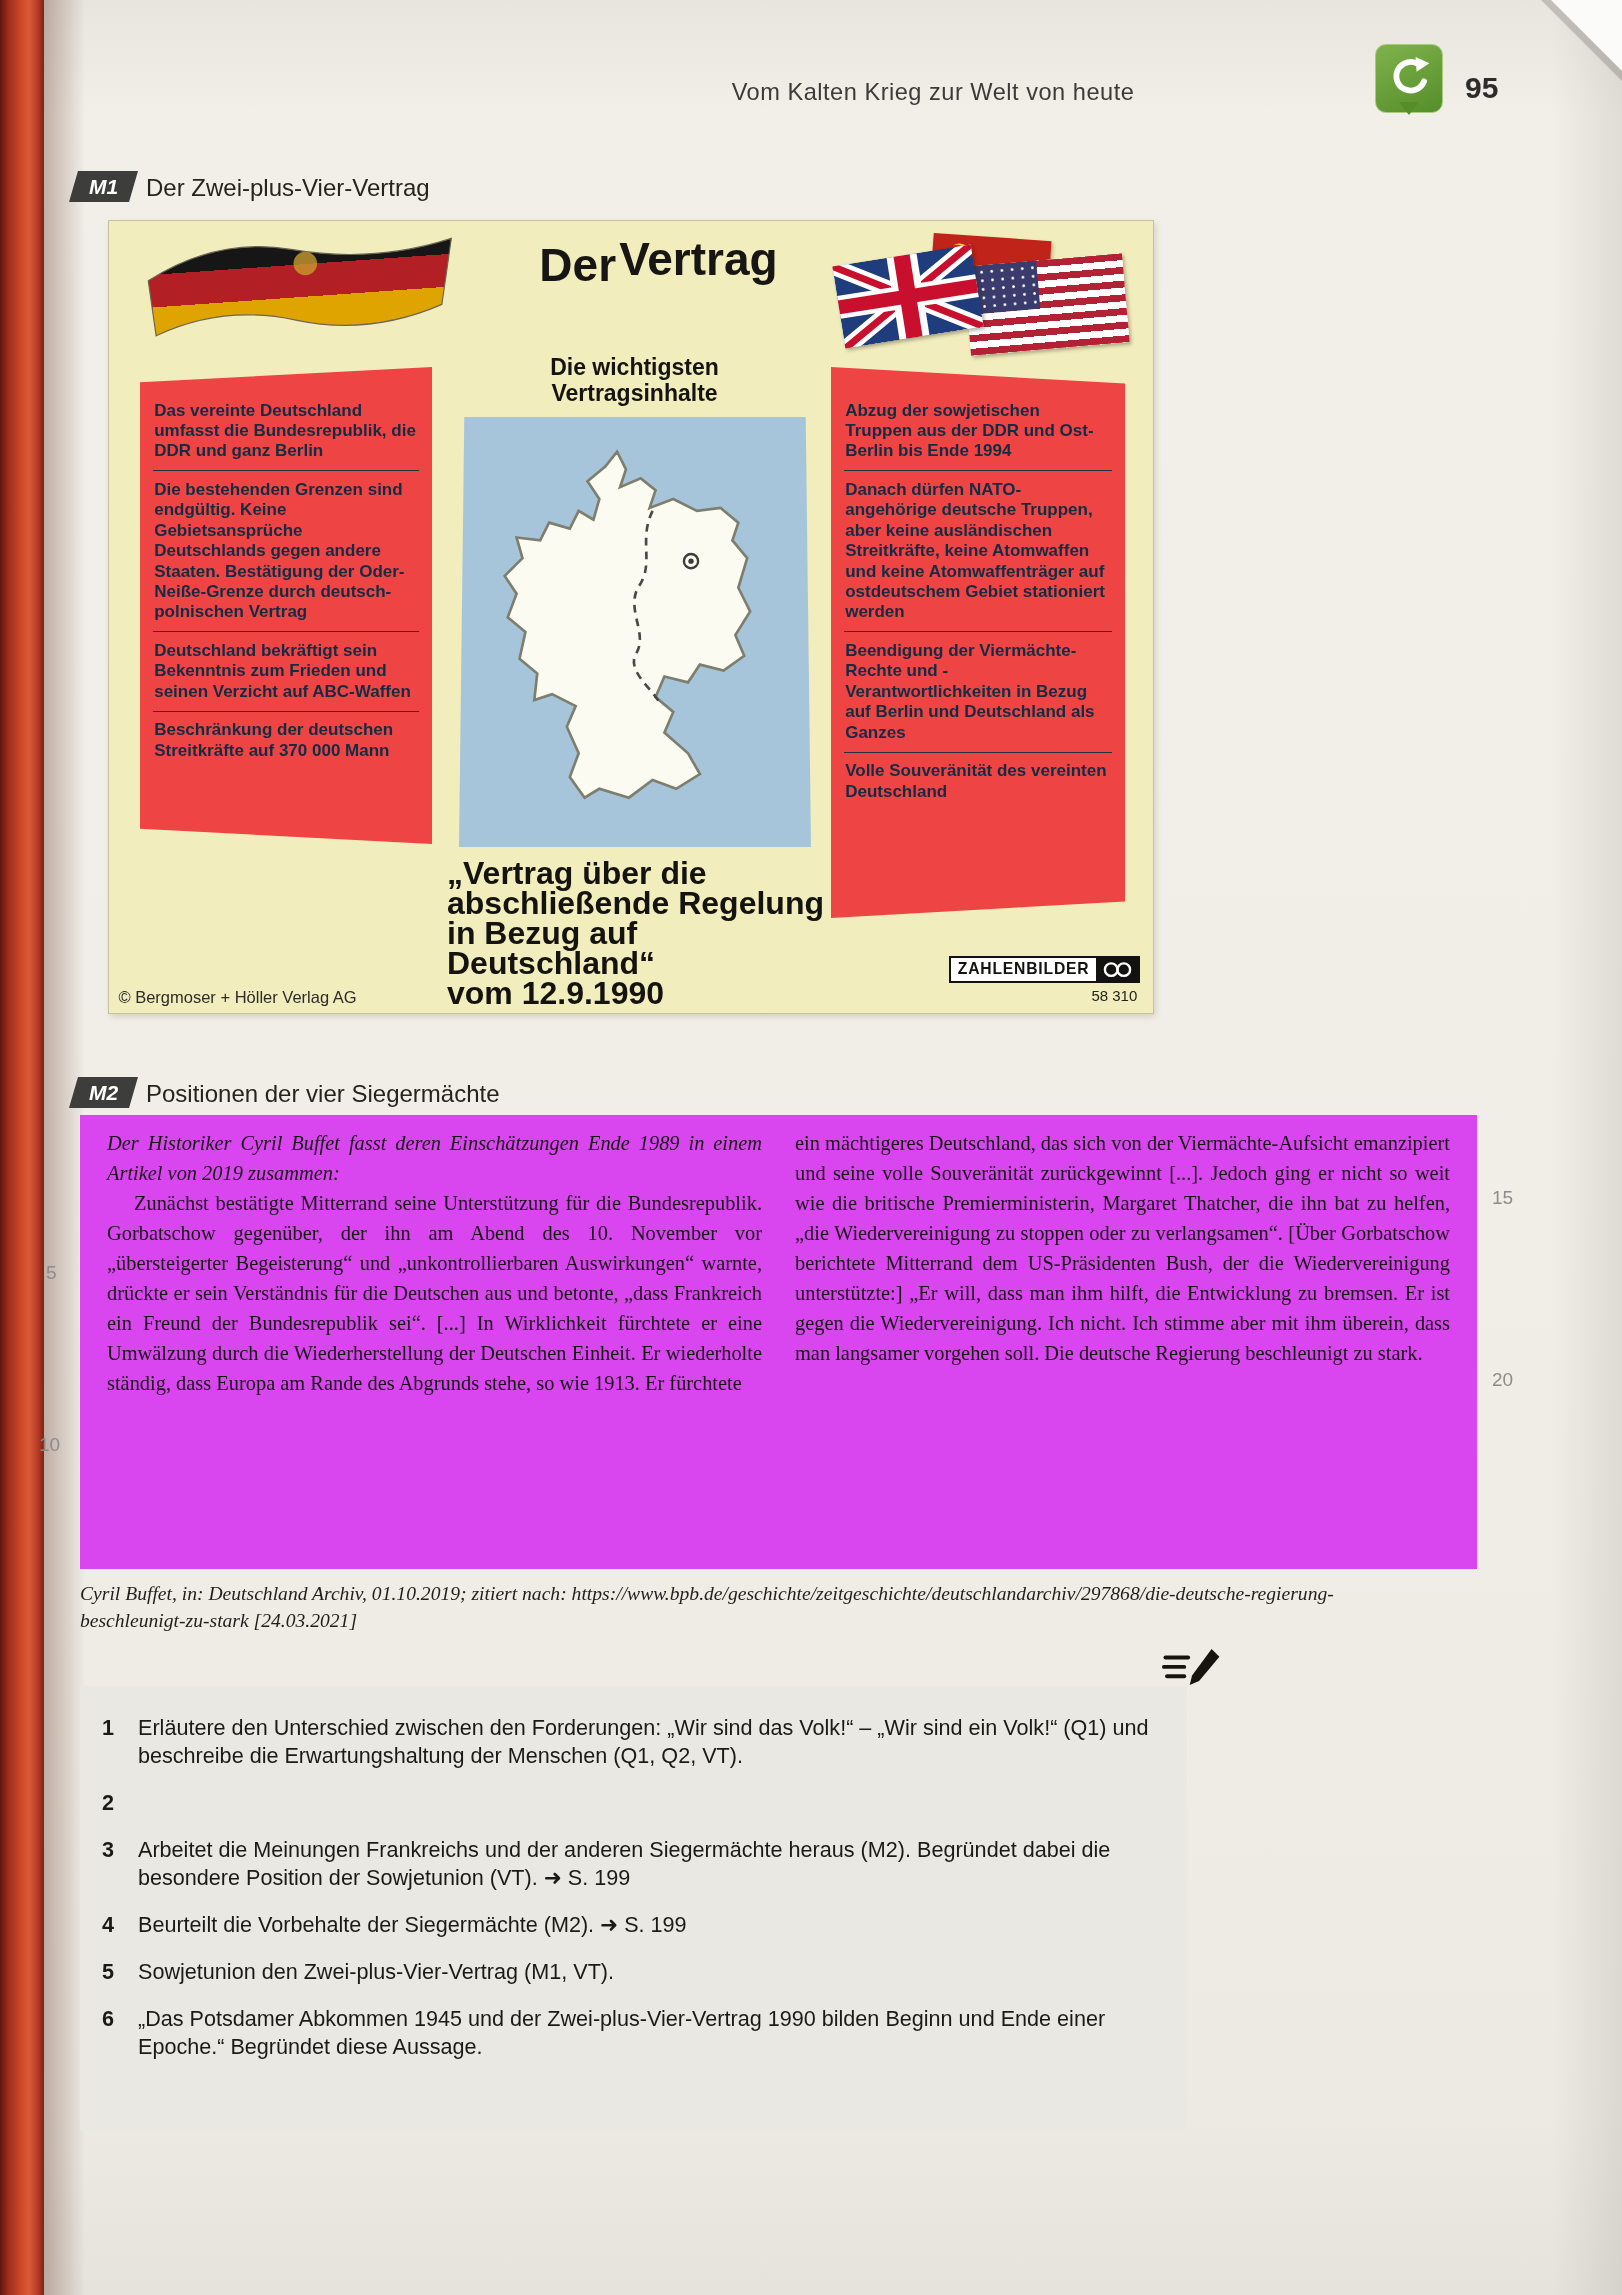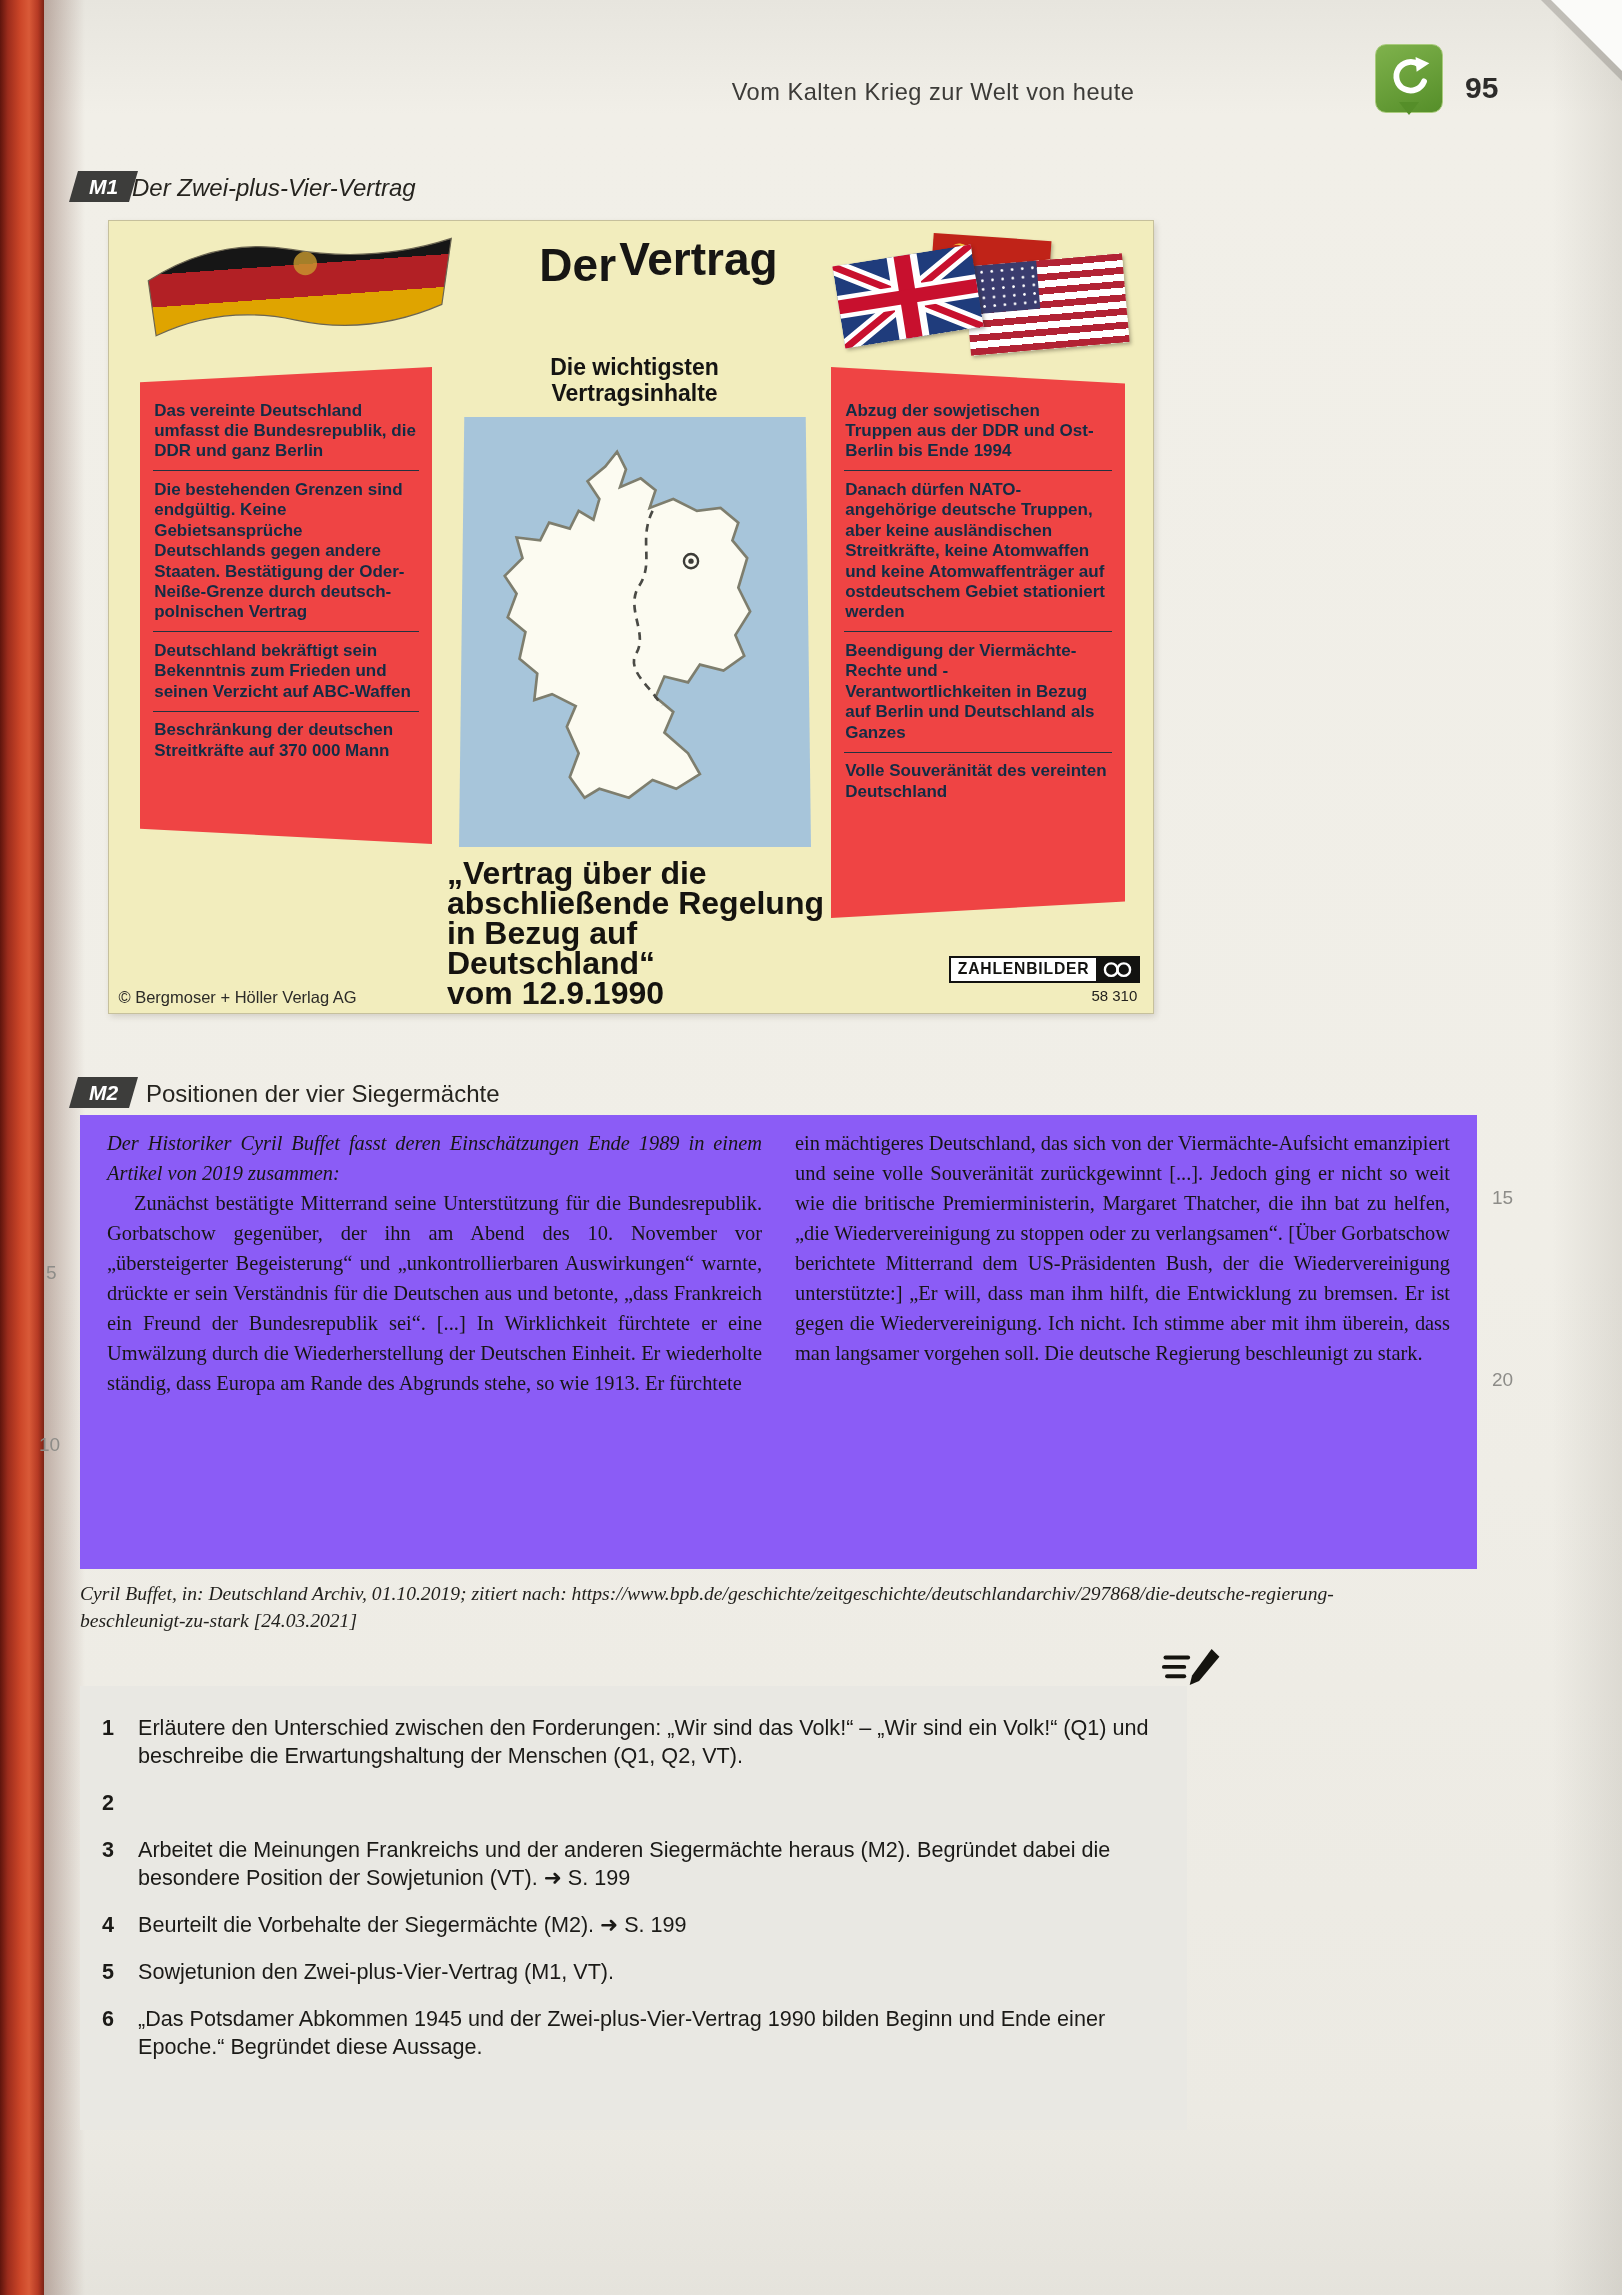--- a/index.html
+++ b/index.html
@@ -31,21 +31,21 @@
   .chapter-icon svg { position:absolute; inset:11.8px; }
   .page-number { position:absolute; top:71px; left:1465px; font-size:30px; font-weight:bold; color:#2d2c2a; }
 
   
   .m-badge { position:absolute; width:69px; height:31px; background:#3d3d3b;
     clip-path:polygon(13% 0,100% 0,87% 100%,0 100%);
     color:#fff; font-weight:bold; font-style:italic; font-size:21px;
     display:flex; align-items:center; justify-content:center; }
   .section-heading { position:absolute; font-size:24px; color:#26241f; }
   #m1-badge { left:69px; top:171px; }
-  #m1-heading { left:132px; top:174px;font-style:italic; }
+  #m1-heading { left:146px; top:174px; }
   #m2-badge { left:69px; top:1077px; }
   #m2-heading { left:146px; top:1080px; }
 
   
   .poster { position:absolute; left:108px; top:220px; width:1046px; height:794px;
     background:#f2edbd; border:1.6px solid #c6c09c; box-shadow:2.4px 3.1px 6.3px rgba(70,60,40,0.18); }
 
   .flag-de { position:absolute; left:33px; top:7.9px; width:314px; height:118px; }
 
   .poster-title { position:absolute; left:357px; top:0px; width:385px;
@@ -95,21 +95,21 @@
 
   .zb { position:absolute; right:12.6px; bottom:9.4px; display:flex; flex-direction:column; align-items:flex-end; }
   .zb-row { display:flex; align-items:stretch; border:2.4px solid #121210; background:#fff; }
   .zb-label { font-weight:bold; font-size:15.7px; letter-spacing:0.8px; padding:2.4px 7px; color:#121210; }
   .zb-logo { width:42px; background:#121210; display:flex; align-items:center; justify-content:center; }
   .zb-logo svg { width:33px; height:17.3px; }
   .zb-code { font-size:15px; color:#24231f; margin-top:3.9px; padding-right:3.1px; }
 
   
   .m2-panel { position:absolute; left:80px; top:1115px; width:1397px; height:454px;
-    background:#8b5cf6; padding:12.6px 27px; display:flex; gap:33px;
+    background:#d946ef; padding:12.6px 27px; display:flex; gap:33px;
     font-family:"Liberation Serif", serif; font-size:20.4px; line-height:30px;
     color:#171614; text-align:justify; overflow:hidden; }
   .m2-col { flex:1; hyphens:auto; }
   .m2-intro { font-style:italic; }
   .m2-body { text-indent:27px; }
   .line-num { position:absolute; font-size:19px; color:#8d8c88; }
   #ln5  { left:46px;   top:1262px; }
   #ln10 { left:39px;   top:1434px; }
   #ln15 { left:1492px; top:1187px; }
   #ln20 { left:1492px; top:1369px; }

